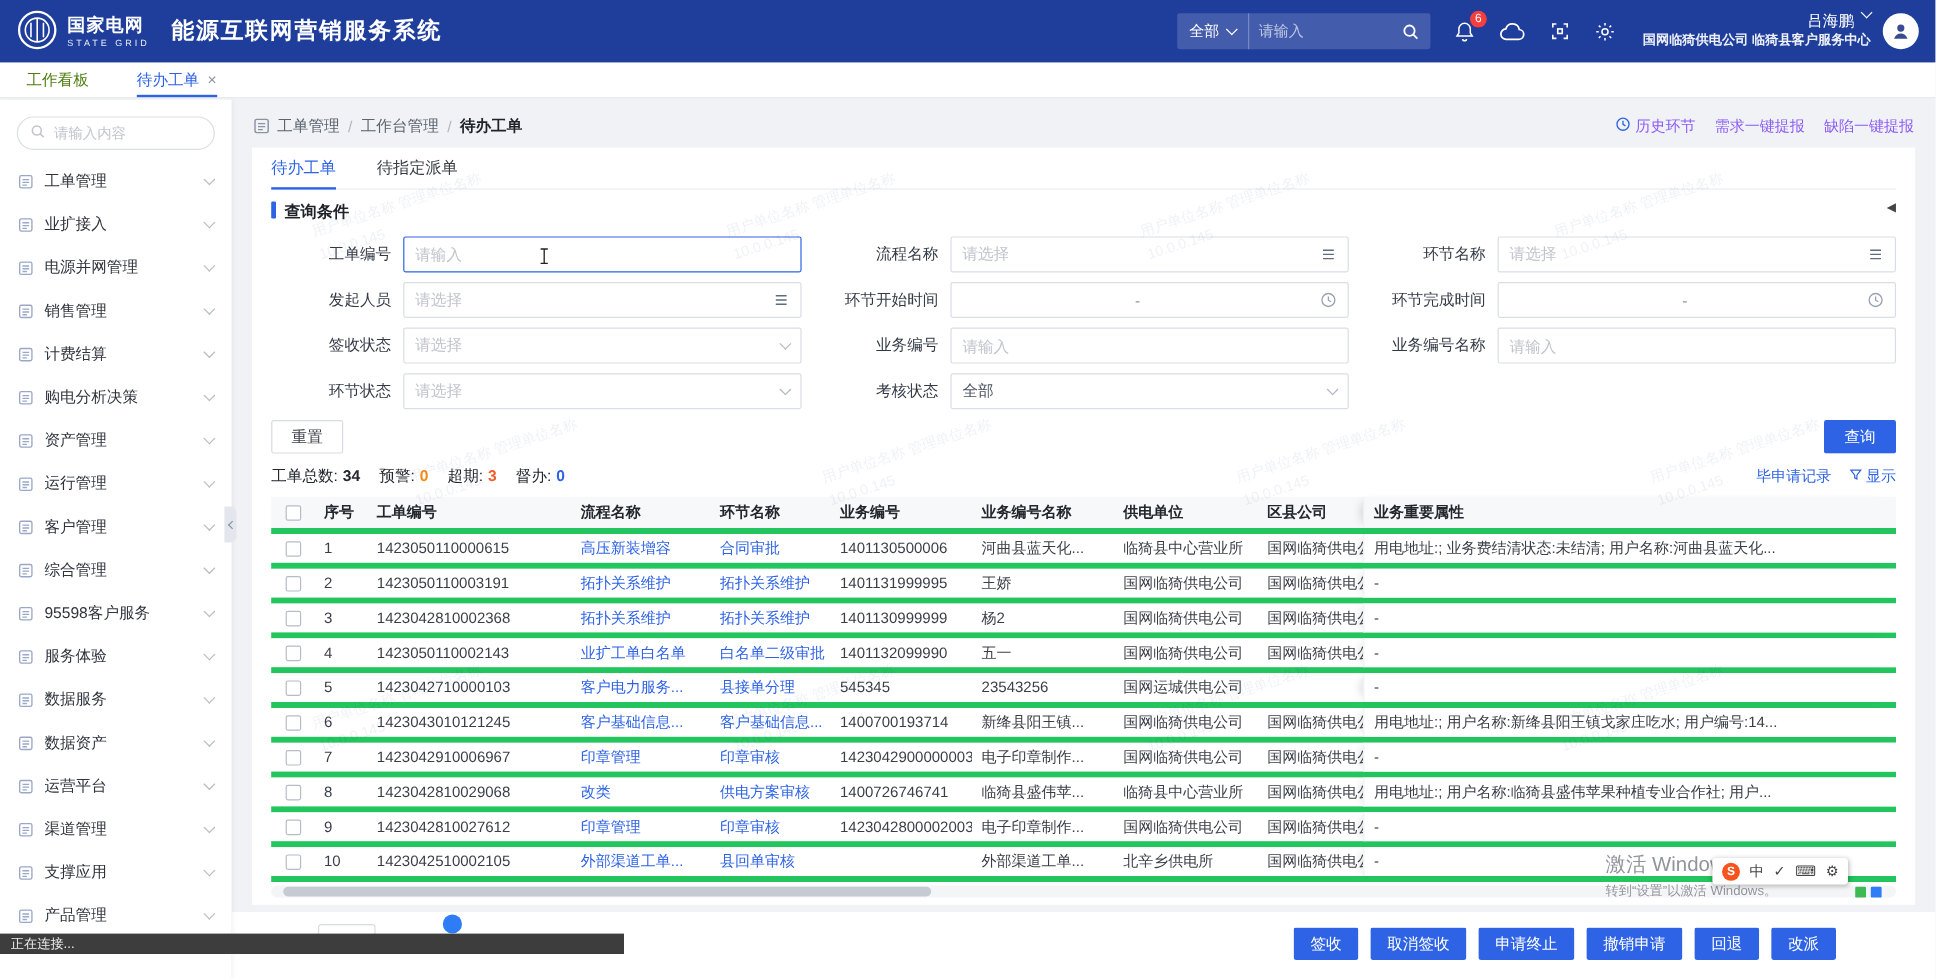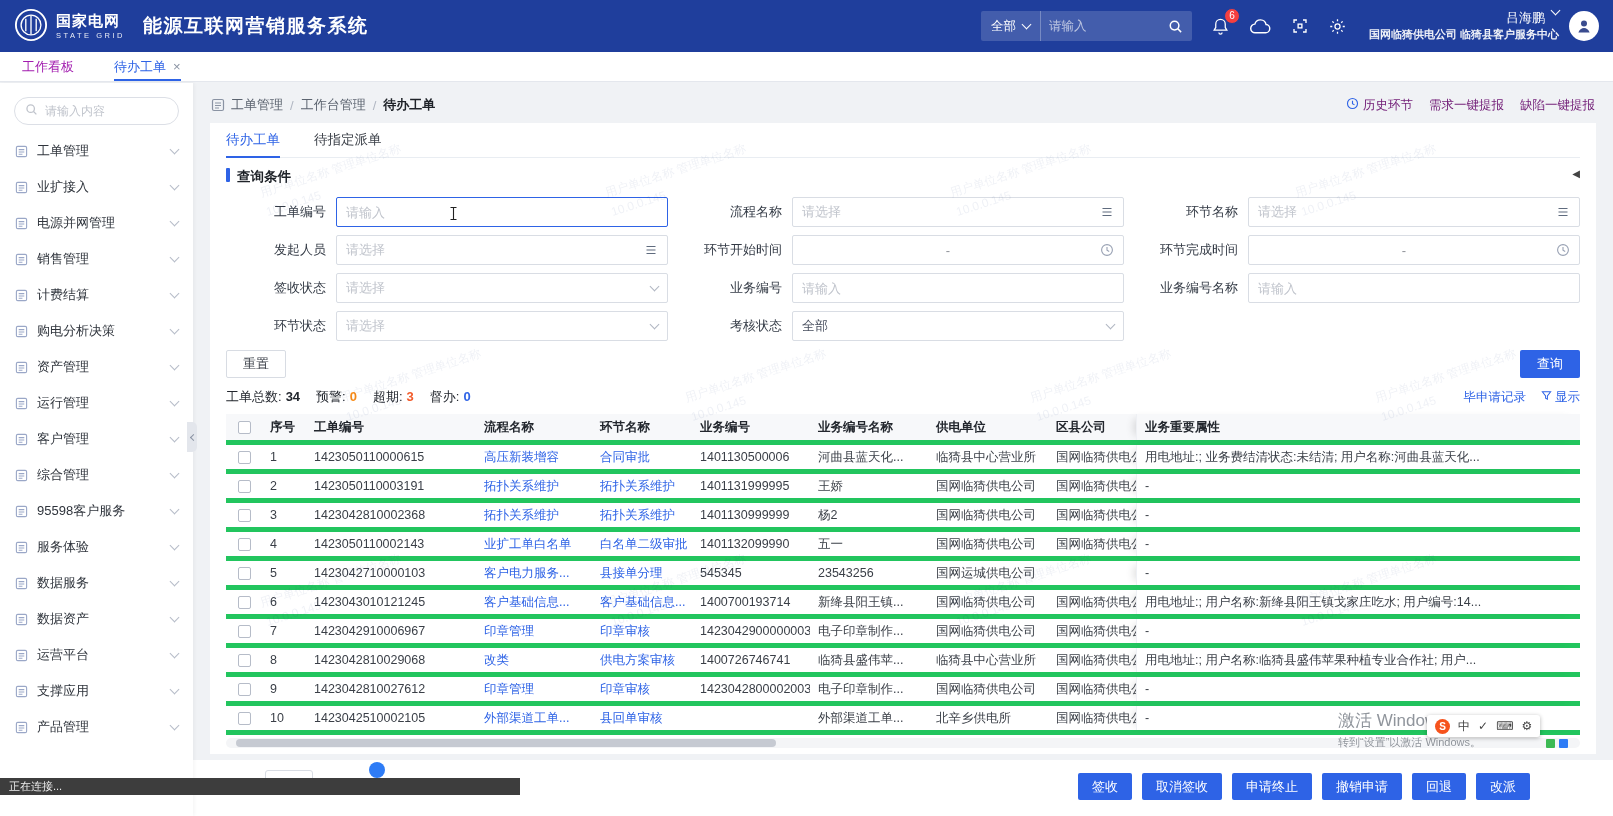--- a/index.html
+++ b/index.html
@@ -22,42 +22,42 @@
   .badge { position:absolute; top:-9px; right:-10px; min-width:16px; height:16px; background:#f53f3f; border-radius:9px; font-size:10px; display:flex; align-items:center; justify-content:center; padding:0 4px; border:1px solid #1f3e9c; }
   .huser { margin-left:22px; text-align:right; line-height:1.25; cursor:pointer; }
   .uname { font-size:13px; display:flex; justify-content:flex-end; gap:7px; }
   .uorg { font-size:11px; opacity:.92; margin-top:2px;font-weight:bold; }
   .avatar { width:30px; height:30px; border-radius:50%; background:#fff; margin-left:10px; display:flex; align-items:center; justify-content:center; cursor:pointer; }
   .chev { display:inline-block; width:7px; height:7px; border-right:1.5px solid currentColor; border-bottom:1.5px solid currentColor; transform:rotate(45deg); margin-top:-3px; }
   .chev.gray { color:#b6bcc8; }
 
   
   .tabbar { position:absolute; top:52px; left:0; right:0; height:30px; background:#fff; border-bottom:1px solid #e4e7ed; display:flex; align-items:stretch; padding-left:22px; gap:40px; z-index:15; }
-  .wtab { display:flex; align-items:center; gap:7px; font-size:13px; color:#a21caf; cursor:pointer; position:relative; }
+  .wtab { display:flex; align-items:center; gap:7px; font-size:13px; color:#4d7c0f; cursor:pointer; position:relative; }
   .wtab.active { color:#2e63e6; }
   .wtab.active::after { content:""; position:absolute; left:0; right:0; bottom:0; height:2px; background:#2e63e6; }
   .wclose { color:#8a93a3; font-size:13px; }
 
   
   .sidebar { position:absolute; top:83px; left:0; bottom:0; width:193px; background:#fff; box-shadow:1px 0 4px rgba(0,0,0,.05); z-index:10; overflow:hidden; }
   .side-search { margin:14px 14px 8px; height:28px; border:1px solid #dcdfe6; border-radius:14px; display:flex; align-items:center; gap:7px; padding:0 10px; color:#c0c4cc; font-size:12px; cursor:text; }
   .mitem { height:36px; display:flex; align-items:center; gap:9px; padding:0 15px; font-size:13px; color:#2f343c; cursor:pointer; }
   .micon { display:flex; align-items:center; }
   .mchev { margin-left:auto; }
   .collapse-handle { position:absolute; left:187px; top:422px; width:10px; height:30px; background:#e3e6ec; border-radius:0 5px 5px 0; z-index:12; display:flex; align-items:center; justify-content:center; cursor:pointer; }
   .collapse-handle .chev { width:5px; height:5px; transform:rotate(135deg); color:#8a93a3; margin:0 0 0 2px; }
 
   
   .main { position:absolute; top:83px; left:193px; right:0; bottom:0; overflow:hidden; }
   .crumb-row { display:flex; align-items:center; padding:13px 18px 9px 18px; font-size:13px; }
   .crumb { color:#5c6470; cursor:pointer; }
   .crumb.last { color:#1f2329; font-weight:bold; cursor:default; }
   .csep { margin:0 7px; color:#b0b6c2; }
   .doc-ic { display:flex; align-items:center; margin-right:6px; }
-  .quick-links { margin-left:auto; display:flex; align-items:center; gap:16px; font-size:12.5px; color:#701a75; }
+  .quick-links { margin-left:auto; display:flex; align-items:center; gap:16px; font-size:12.5px; color:#8b5cf6; }
   .qlink { display:flex; align-items:center; gap:4px; cursor:pointer; }
 
   .card { background:#fff; margin:0 17px; padding:0 16px 6px; position:relative; }
   .ctabs { display:flex; gap:34px; height:35px; border-bottom:1px solid #e9edf2; }
   .ctab { display:flex; align-items:center; font-size:13.5px; color:#3a3f47; position:relative; cursor:pointer; }
   .ctab.active { color:#2e63e6; }
   .ctab.active::after { content:""; position:absolute; left:0; right:0; bottom:-1px; height:2px; background:#2e63e6; }
 
   .qhead { display:flex; align-items:flex-start; margin-top:10px; height:22px; }
   .qbar { width:4px; height:14px; background:#2e63e6; margin-right:7px; border-radius:1px; }
@@ -364,20 +364,30 @@
         <span class="mlabel">运营平台</span>
         <span class="chev gray mchev"></span>
       </div>
       <div class="mitem">
         <span class="micon">
           <svg width="13" height="13" viewBox="0 0 14 14" fill="none" stroke="#9aa7c7" stroke-width="1.2">
             <rect x="1.5" y="1.5" width="11" height="11" rx="1.5"></rect>
             <path d="M4 5h6M4 7.5h6M4 10h4"></path>
           </svg>
         </span>
+        <span class="mlabel">渠道管理</span>
+        <span class="chev gray mchev"></span>
+      </div>
+      <div class="mitem">
+        <span class="micon">
+          <svg width="13" height="13" viewBox="0 0 14 14" fill="none" stroke="#9aa7c7" stroke-width="1.2">
+            <rect x="1.5" y="1.5" width="11" height="11" rx="1.5"></rect>
+            <path d="M4 5h6M4 7.5h6M4 10h4"></path>
+          </svg>
+        </span>
         <span class="mlabel">支撑应用</span>
         <span class="chev gray mchev"></span>
       </div>
       <div class="mitem">
         <span class="micon">
           <svg width="13" height="13" viewBox="0 0 14 14" fill="none" stroke="#9aa7c7" stroke-width="1.2">
             <rect x="1.5" y="1.5" width="11" height="11" rx="1.5"></rect>
             <path d="M4 5h6M4 7.5h6M4 10h4"></path>
           </svg>
         </span>

